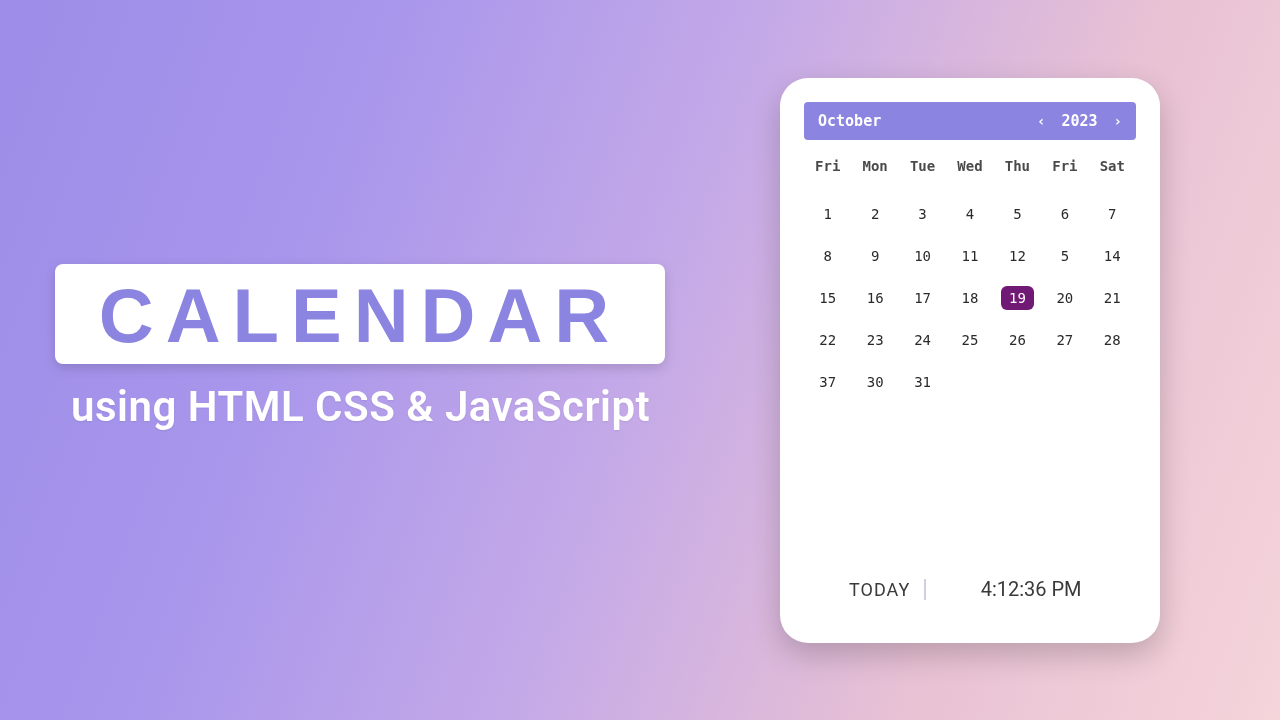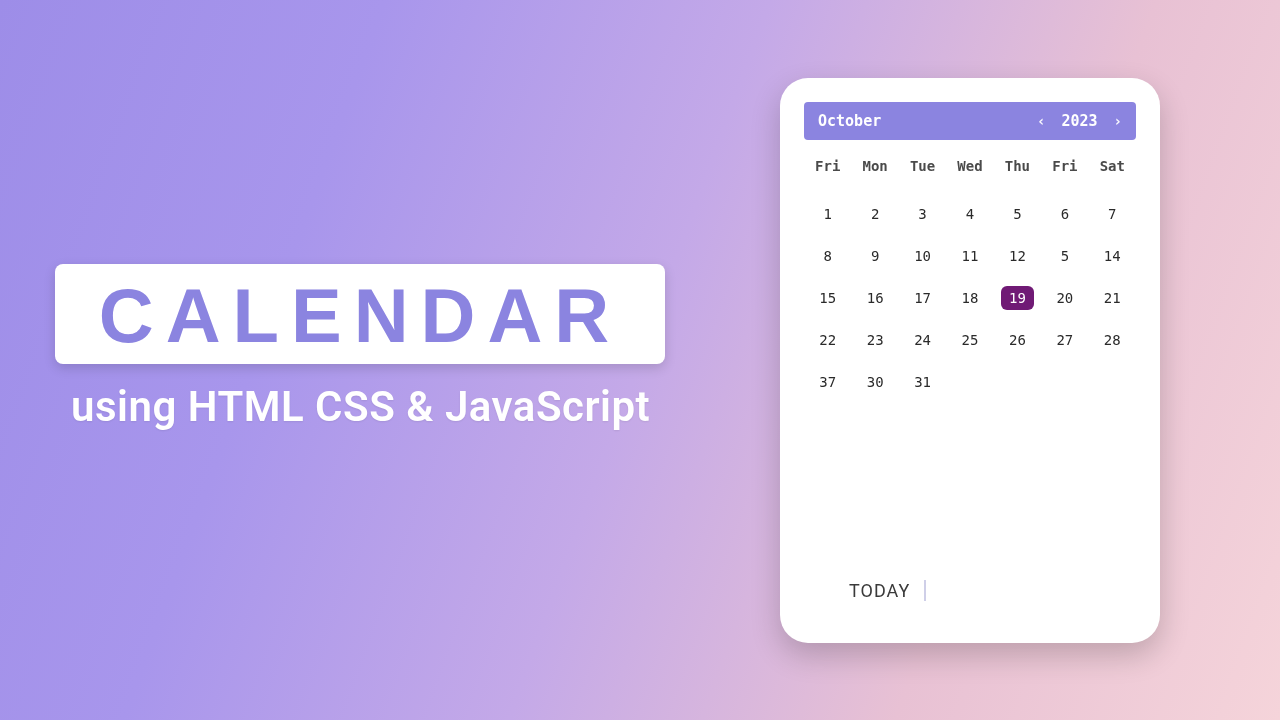--- a/index.html
+++ b/index.html
@@ -249,15 +249,16 @@
         <span>30</span>
       </div>
       <div class="day-cell">
         <span>31</span>
       </div>
     </div>
 
   <div class="today-block">
     <div class="today-label">TODAY</div>
     <div class="today-right">
+      <div class="today-time">4:12:36 PM</div>
     </div>
   </div>
 </div>
 
 </body></html>

